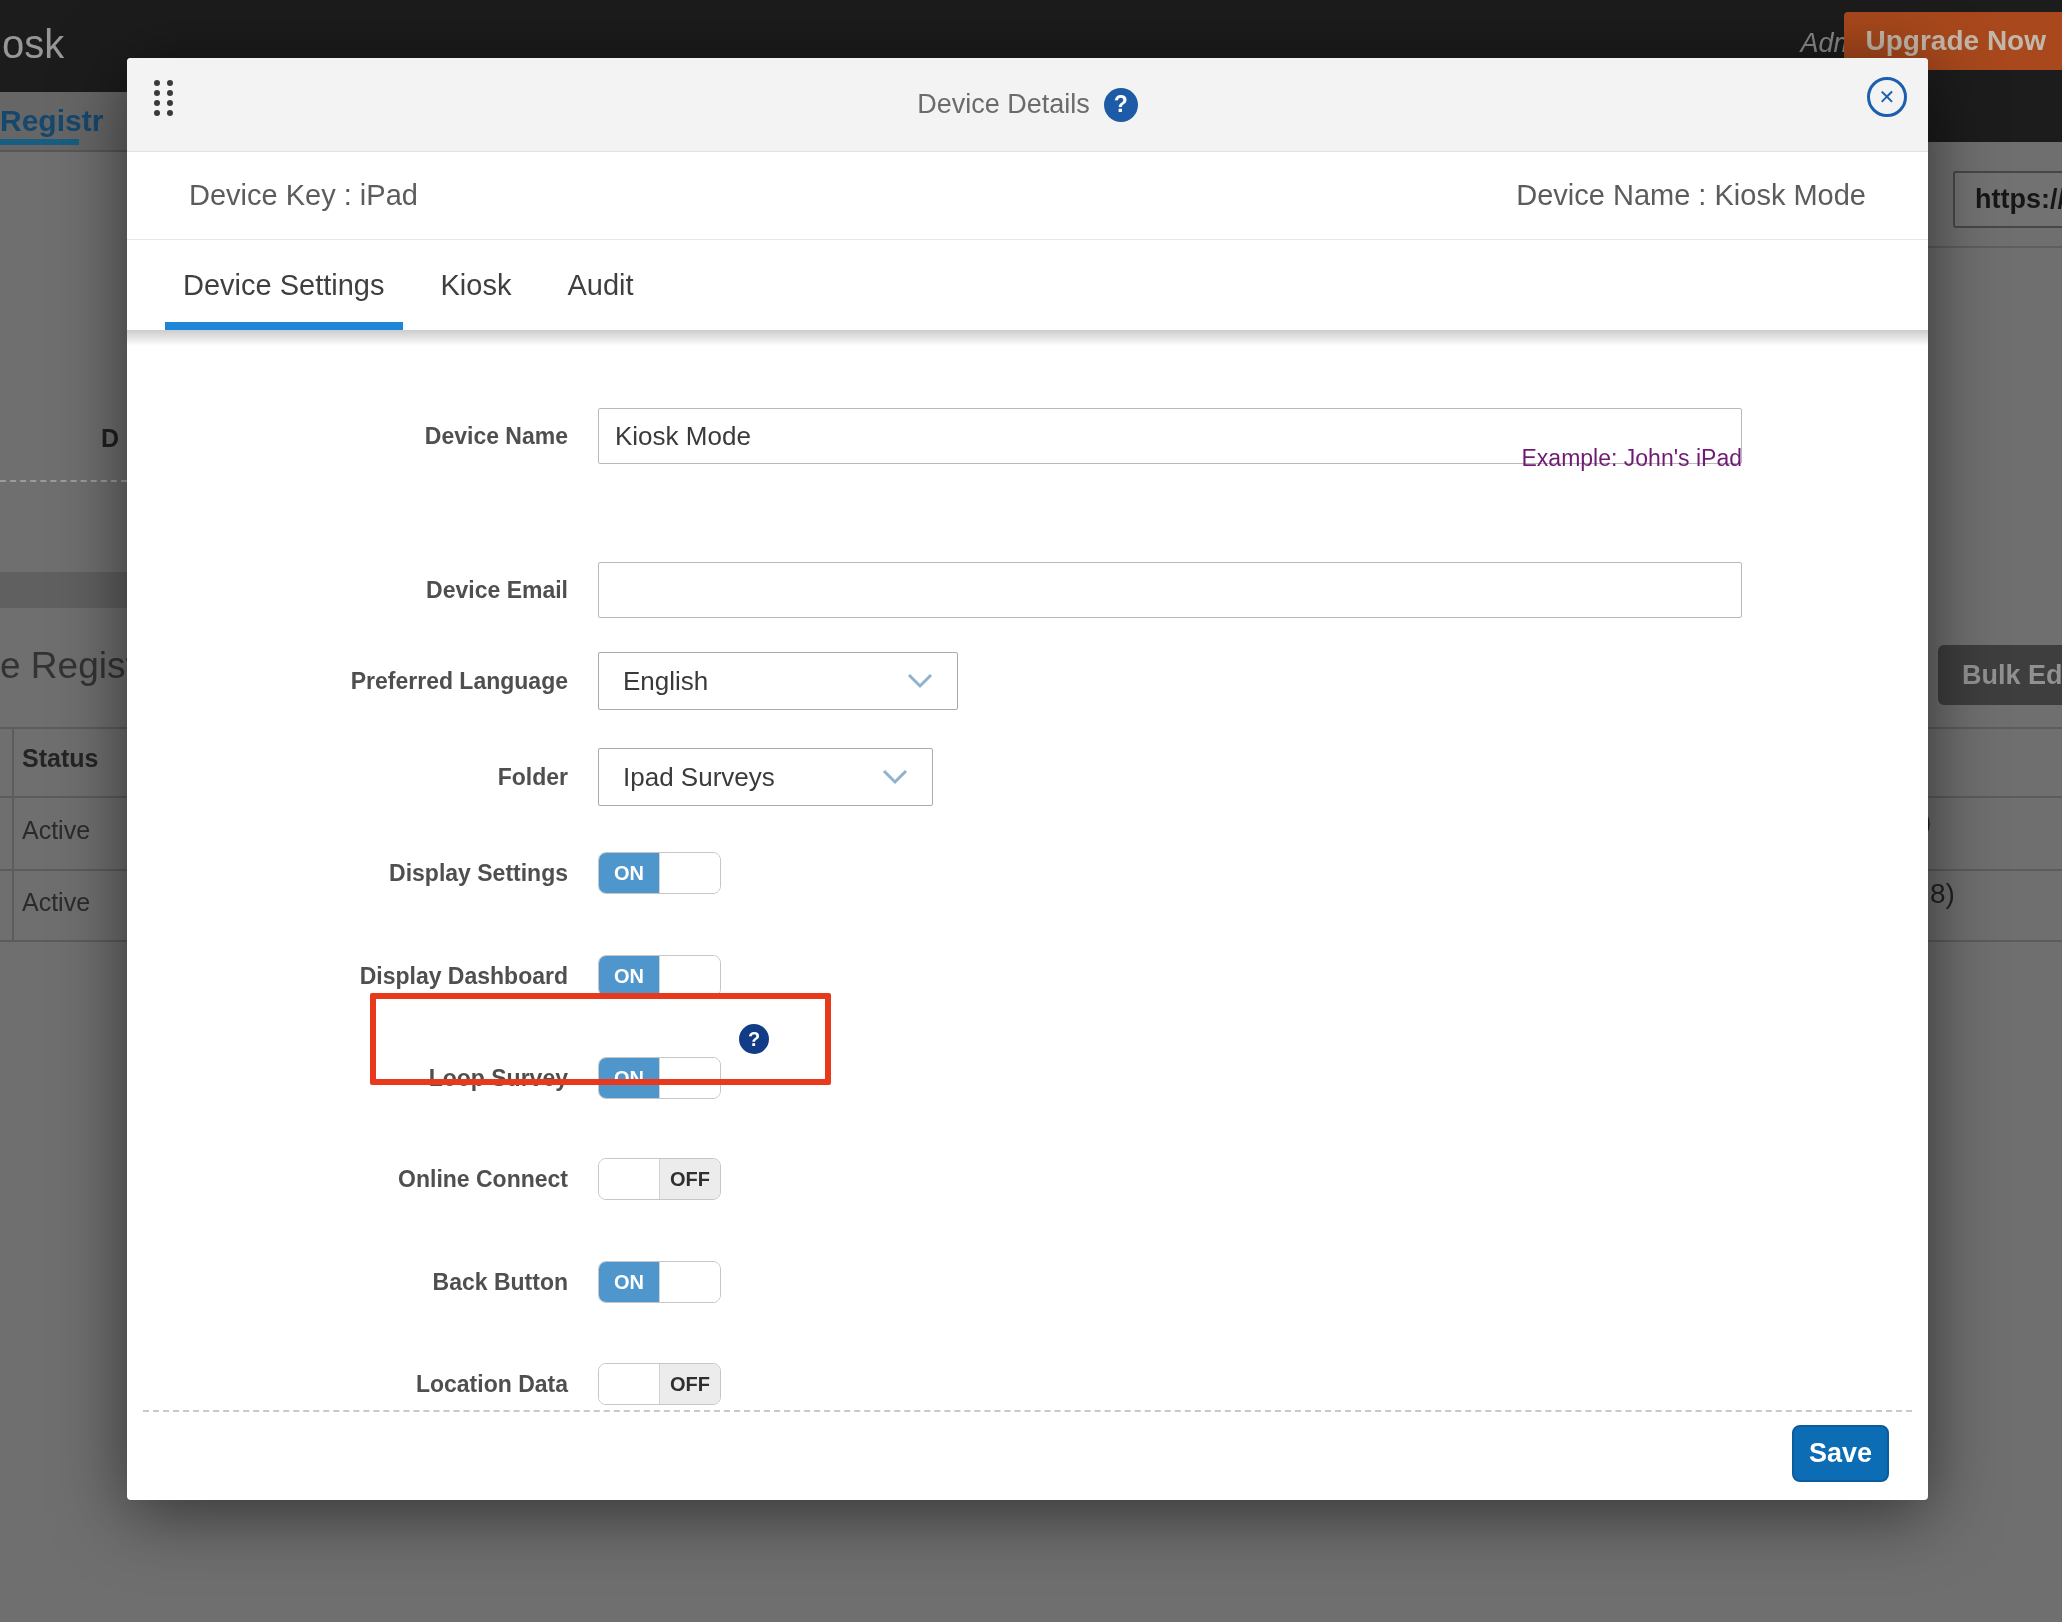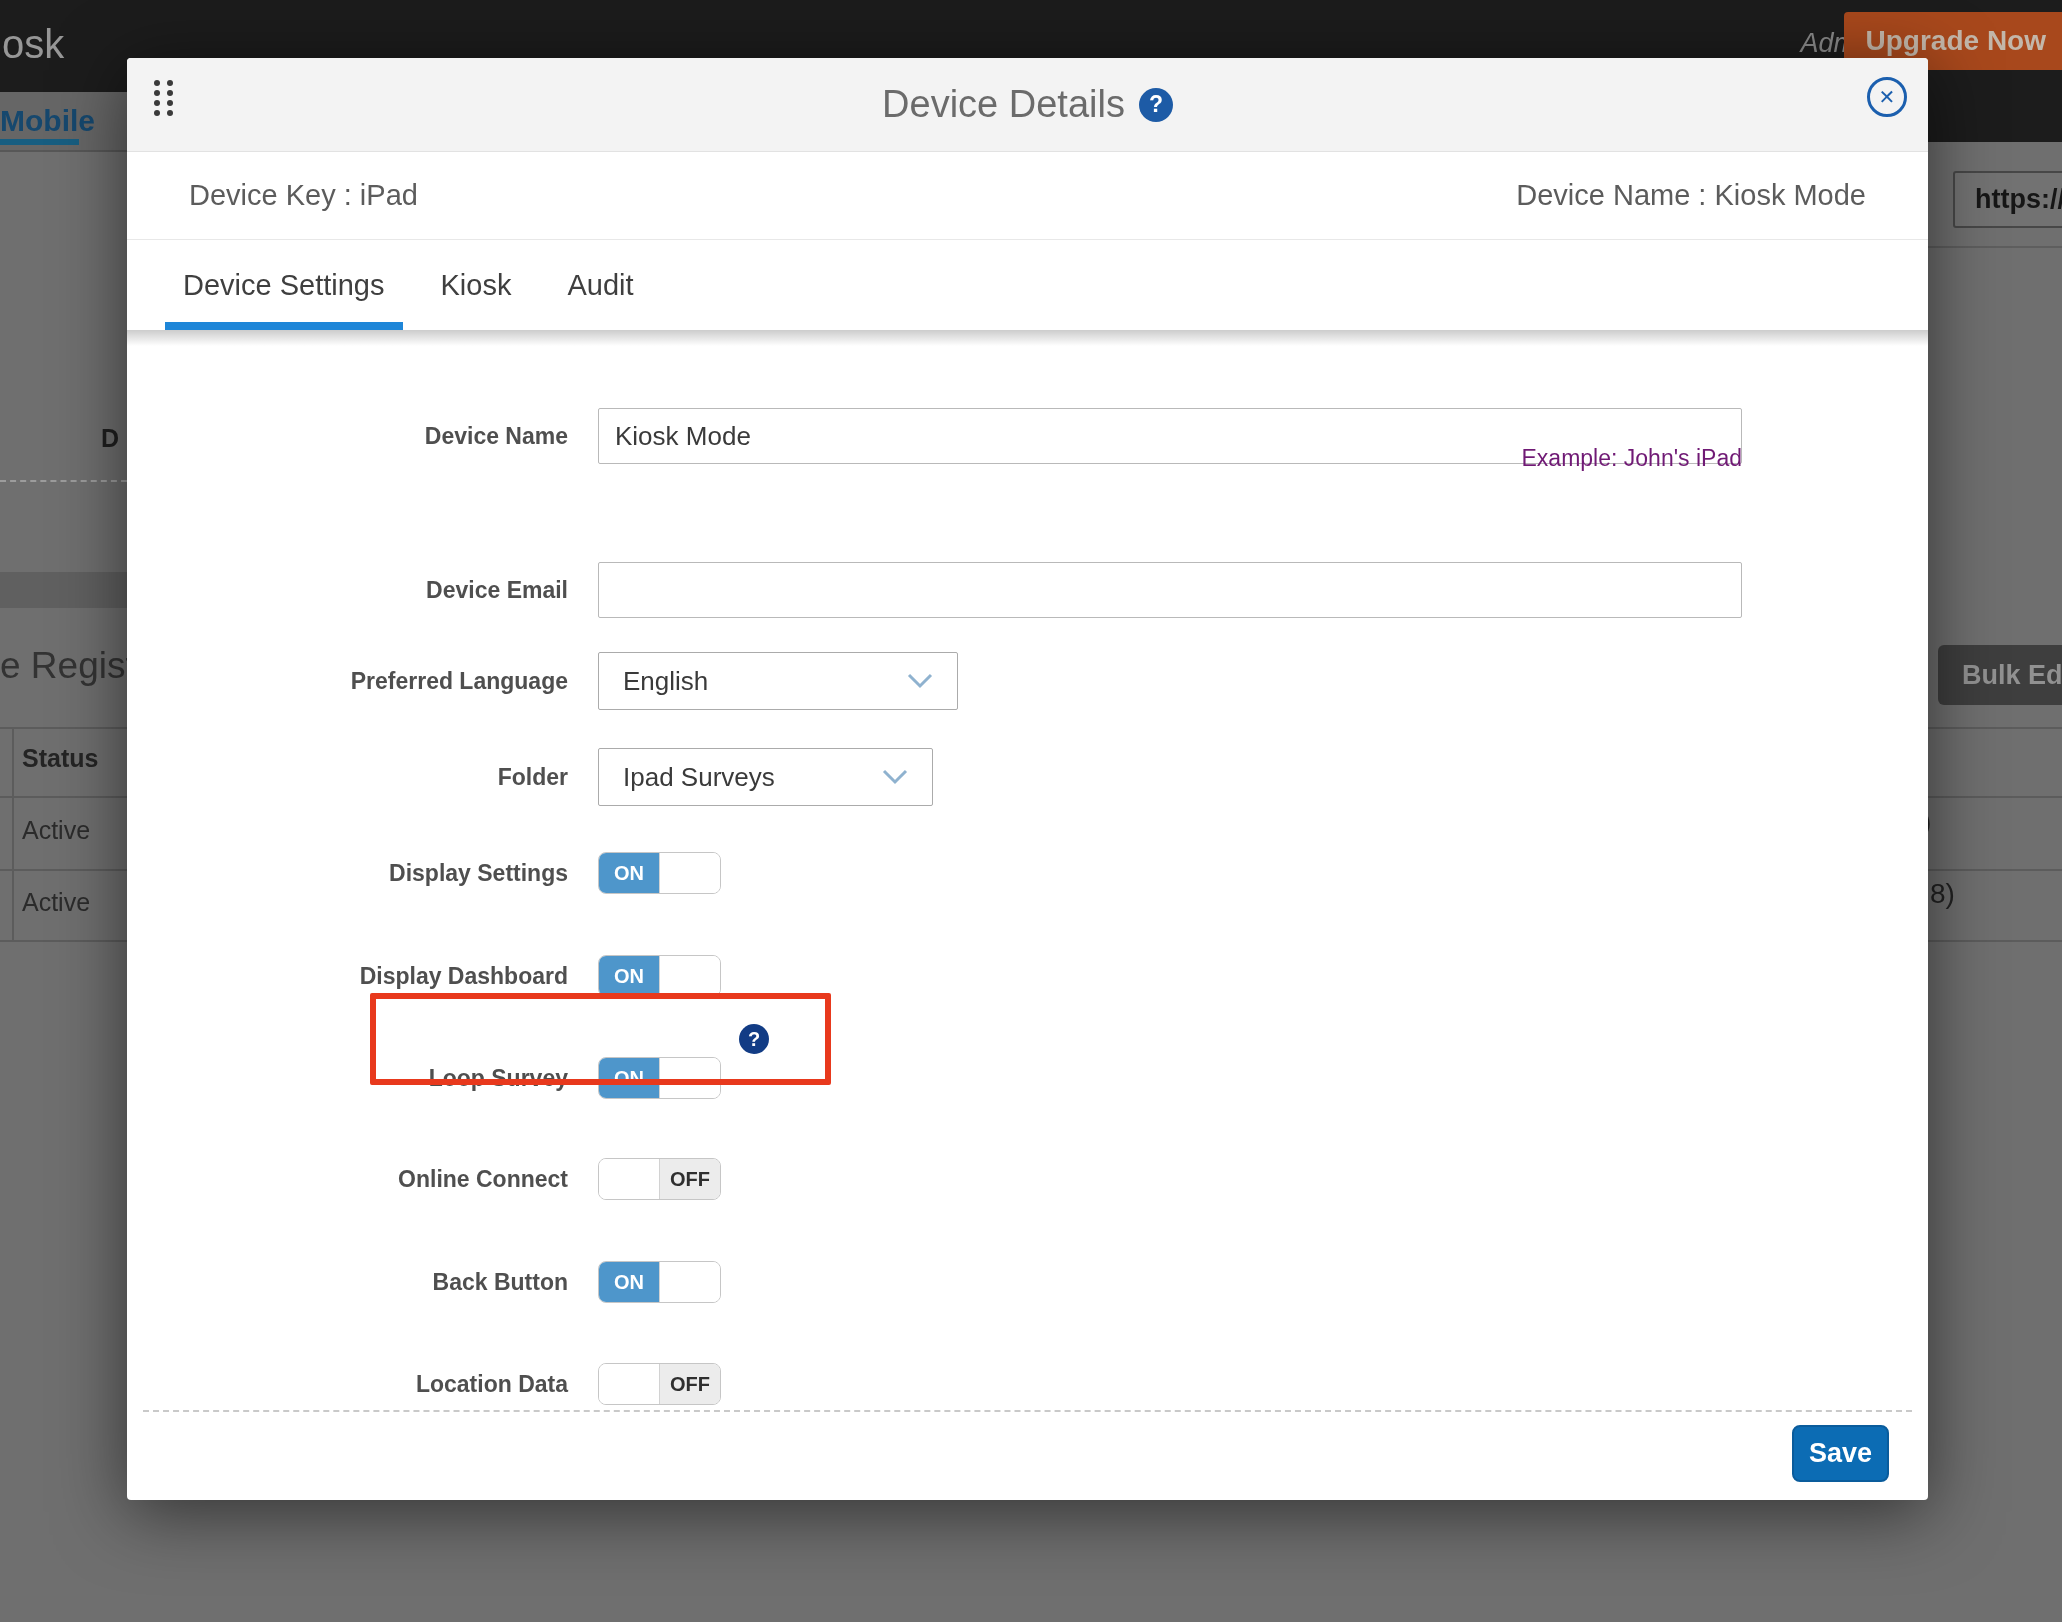--- a/index.html
+++ b/index.html
@@ -40,21 +40,21 @@
   .frag2{position:absolute;left:1930px;top:878px;font-size:28px;color:#222;}
 
   
   .modal{position:absolute;left:127px;top:58px;width:1801px;height:1442px;background:#fff;
     border-radius:4px;box-shadow:0 12px 70px rgba(0,0,0,0.55);z-index:10;}
   .m-header{position:absolute;left:0;top:0;width:100%;height:94px;background:#f3f3f3;
     border-bottom:1px solid #e2e2e2;border-radius:4px 4px 0 0;box-sizing:border-box;
     display:flex;align-items:center;justify-content:center;}
   .handle{position:absolute;left:27px;top:22px;display:grid;grid-template-columns:repeat(2,6px);grid-auto-rows:6px;gap:4px 7px;}
   .handle i{background:#3a3a3a;border-radius:50%;}
-  .m-title{font-size:38px;color:#6b6b6b;margin-right:14px;}
+  .m-title{font-size:27px;color:#6b6b6b;margin-right:14px;}
   .help-badge{width:34px;height:34px;border-radius:50%;background:#1d5ba6;color:#fff;font-weight:700;
     font-size:23px;display:flex;align-items:center;justify-content:center;}
   .m-close{position:absolute;right:21px;top:19px;width:40px;height:40px;border:3px solid #1b5fae;
     border-radius:50%;box-sizing:border-box;color:#1b5fae;font-weight:700;font-size:20px;
     display:flex;align-items:center;justify-content:center;cursor:pointer;background:#f3f3f3;}
   .key-row{position:absolute;left:0;top:94px;width:100%;height:88px;box-sizing:border-box;
     border-bottom:1px solid #e8e8e8;padding:0 62px;display:flex;align-items:center;
     justify-content:space-between;font-size:29px;color:#5c5c5c;background:#fff;}
   .tabbar{position:absolute;left:0;top:182px;width:100%;height:90px;box-sizing:border-box;
     padding-left:38px;display:flex;gap:20px;background:#fff;}
@@ -97,21 +97,21 @@
 <body>
 
 <div class="navbar">
   <div class="logo">osk</div>
   <div class="admin">Admin</div>
   <div class="upgrade">Upgrade Now</div>
 </div>
 <div class="right-dark"></div>
 
 <div class="mobile-strip">
-  <div class="mobile-label">Mobile</div>
+  <div class="mobile-label">Registr</div>
   <div class="mobile-underline"></div>
 </div>
 
 <div class="frag-d">D</div>
 <div class="dashed-left"></div>
 <div class="band-dark"></div>
 <div class="registr">e Registr</div>
 
 <div class="vline-left"></div>
 <div class="hline hl-left" style="top:727px"></div>

